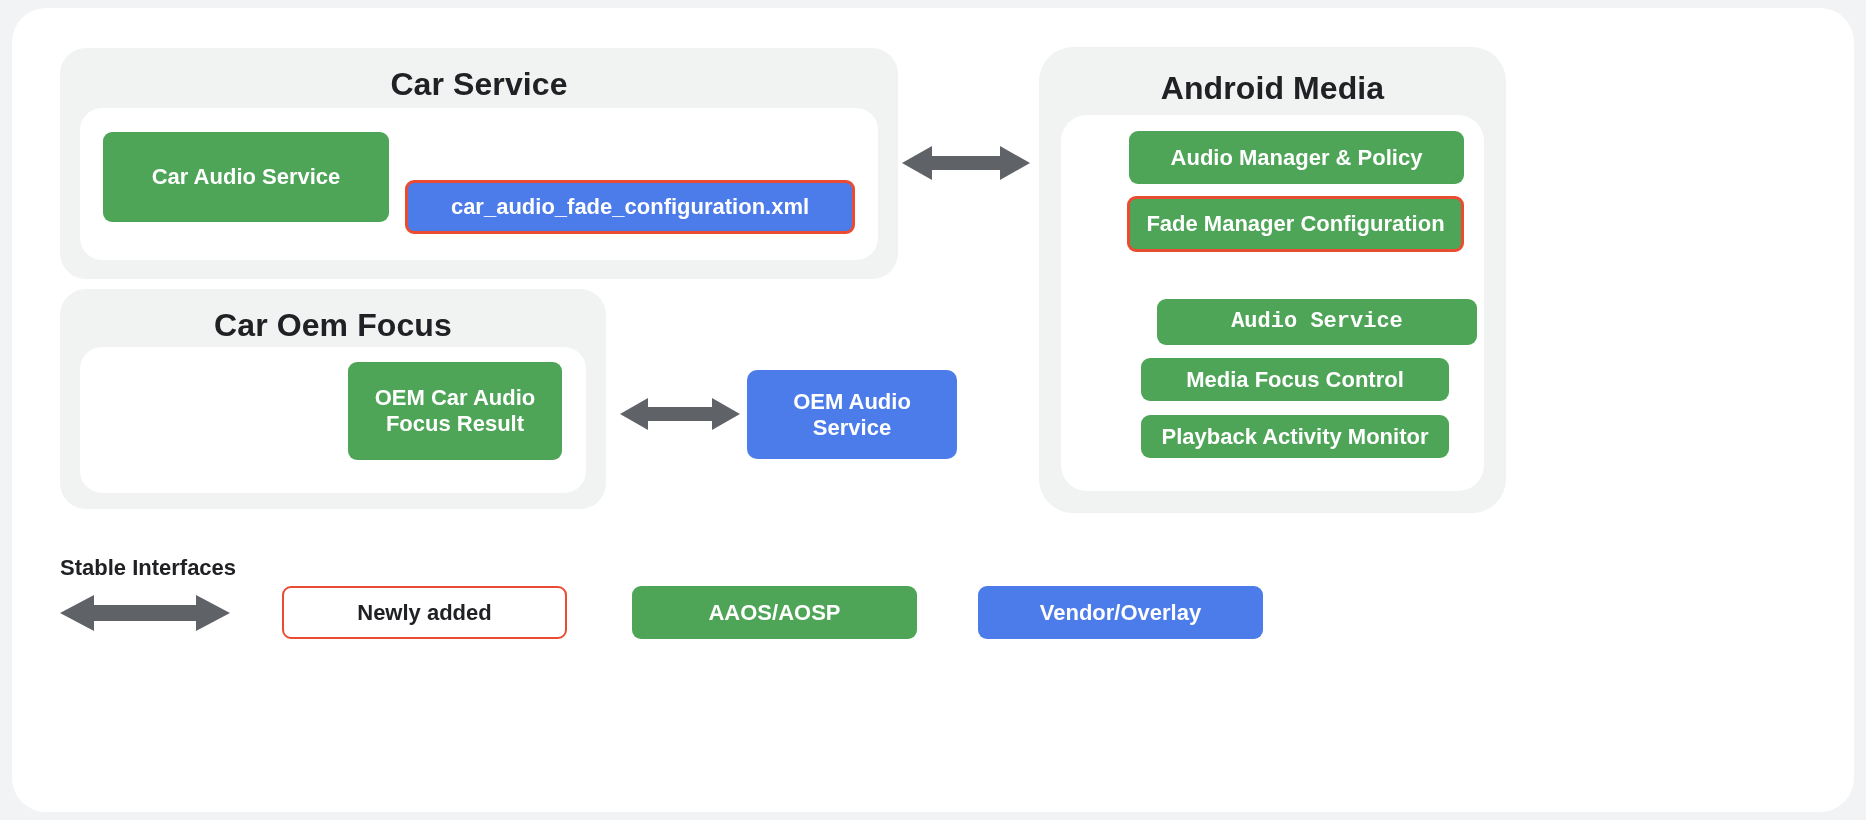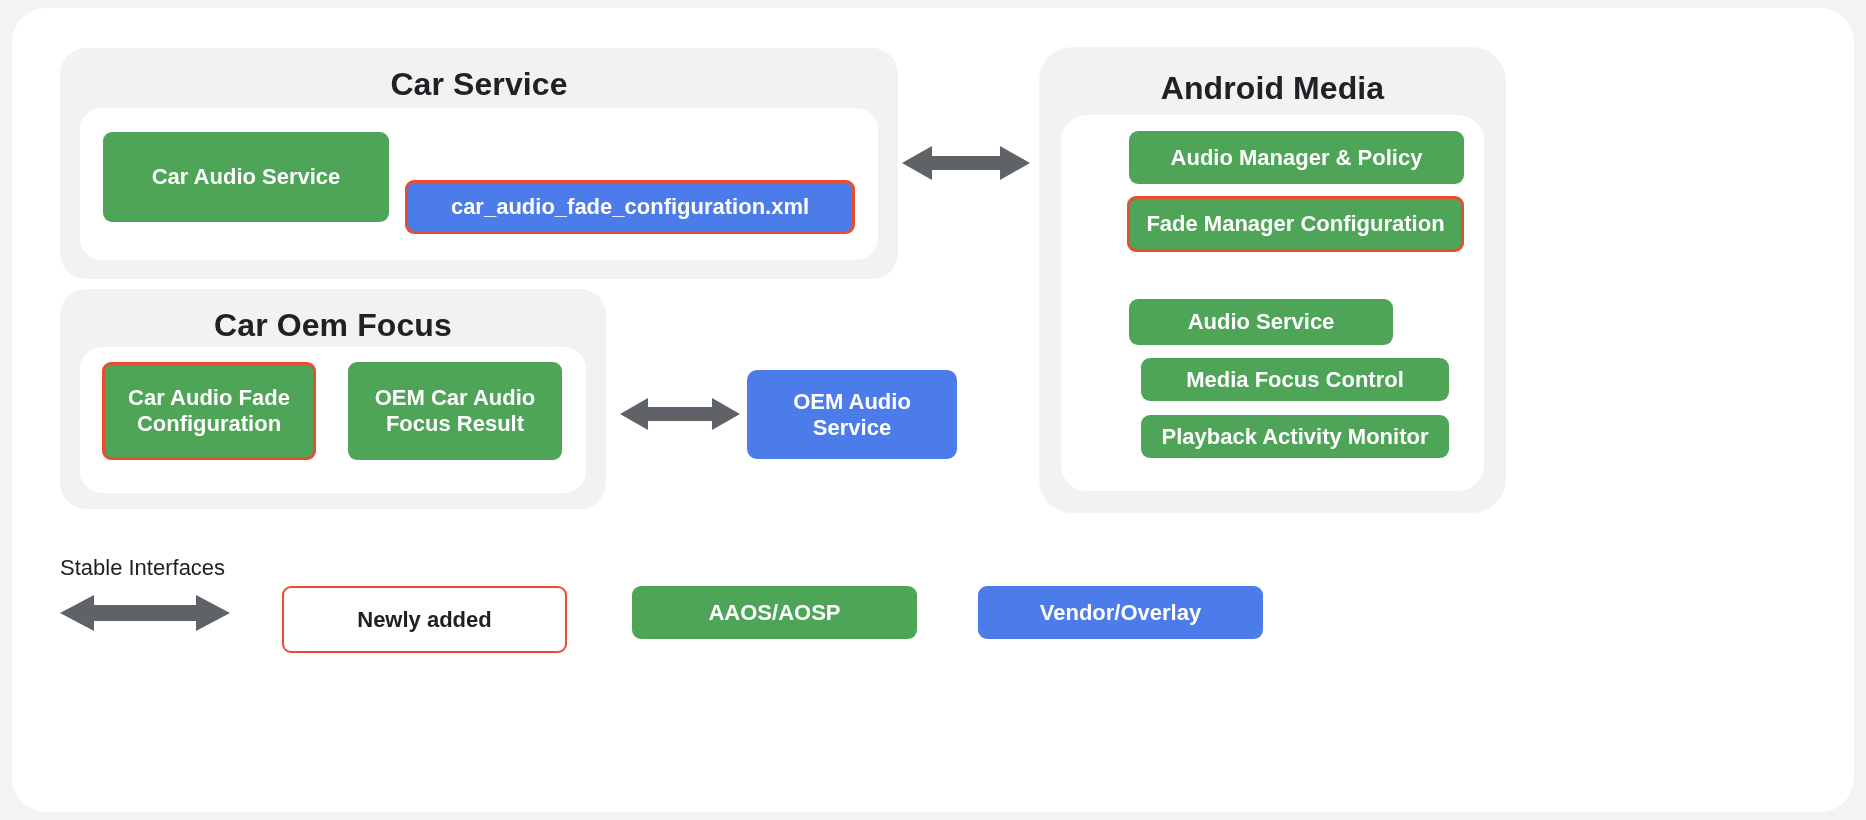--- a/index.html
+++ b/index.html
@@ -80,21 +80,21 @@
   
   .arrow {
     position: absolute;
   }
   .arrow svg { display: block; }
 
   
   .legend-label {
     position: absolute;
     font-size: 22px;
-    font-weight: 400;
+    font-weight: 700;
     color: #202124;
     white-space: nowrap;
   }
 </style>
 </head>
 <body>
 
 <div id="page">
   <div id="canvas-card">
 
@@ -108,36 +108,35 @@
 
         <div class="node blue outlined" style="left:325px; top:72px; width:450px; height:54px;">car_audio_fade_configuration.xml</div>
       </div>
     </div>
 
     <div class="group-panel" style="left:48px; top:281px; width:546px; height:220px;">
       <div class="group-title" style="top:18px;">Car Oem Focus</div>
 
       <div class="inner-panel" style="left:20px; top:58px; width:506px; height:146px;">
 
-        <div class="node green outlined" style="left:22px; top:15px; width:214px; height:98px;">Car Audio Fade Configuration</div>
 
         <div class="node green" style="left:268px; top:15px; width:214px; height:98px;">OEM Car Audio Focus Result</div>
       </div>
     </div>
 
     <div class="group-panel" style="left:1027px; top:39px; width:467px; height:466px; border-radius:34px;">
       <div class="group-title" style="top:23px;">Android Media</div>
 
       <div class="inner-panel" style="left:22px; top:68px; width:423px; height:376px; border-radius:26px;">
 
         <div class="node green" style="left:68px; top:16px; width:335px; height:53px;">Audio Manager &amp; Policy</div>
 
         <div class="node green outlined" style="left:66px; top:81px; width:337px; height:56px;">Fade Manager Configuration</div>
 
-        <div class="node green" style="left:68px; top:184px; width:264px; height:46px;">Audio Service</div>
+        <div class="node green" style="left:96px; top:184px; width:320px; height:46px;font-family:Liberation Mono, monospace;">Audio Service</div>
 
         <div class="node green" style="left:80px; top:243px; width:308px; height:43px;">Media Focus Control</div>
 
         <div class="node green" style="left:80px; top:300px; width:308px; height:43px;">Playback Activity Monitor</div>
       </div>
     </div>
 
     <div class="node blue" style="left:735px; top:362px; width:210px; height:89px; border-radius:10px; white-space:pre-line;">OEM Audio
 Service</div>
 
@@ -154,20 +153,20 @@
     </div>
 
     <div class="legend-label" style="left:48px; top:547px;">Stable Interfaces</div>
 
     <div class="arrow" style="left:48px; top:583px; width:170px; height:44px;">
       <svg width="170" height="44" viewBox="0 0 170 44">
         <polygon points="0,22 34,4 34,14 136,14 136,4 170,22 136,40 136,30 34,30 34,40" fill="#5f6368"></polygon>
       </svg>
     </div>
 
-    <div class="node legend-new" style="left:270px; top:578px; width:285px; height:67px;">Newly added</div>
+    <div class="node legend-new" style="left:270px; top:578px; width:285px; height:53px;">Newly added</div>
 
     <div class="node green" style="left:620px; top:578px; width:285px; height:53px;">AAOS/AOSP</div>
 
     <div class="node blue" style="left:966px; top:578px; width:285px; height:53px;">Vendor/Overlay</div>
 
   </div>
 </div>
 
 </body></html>

